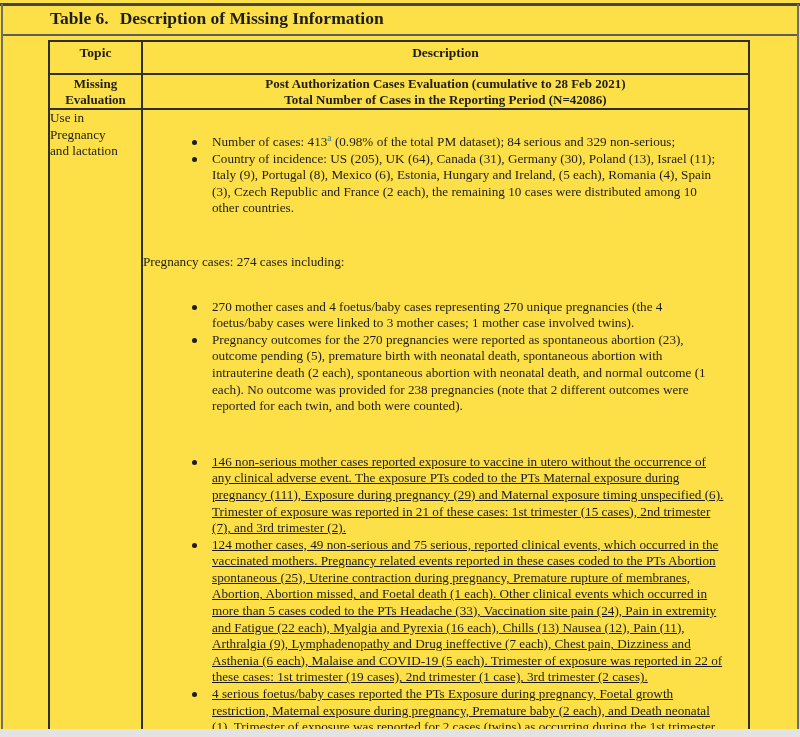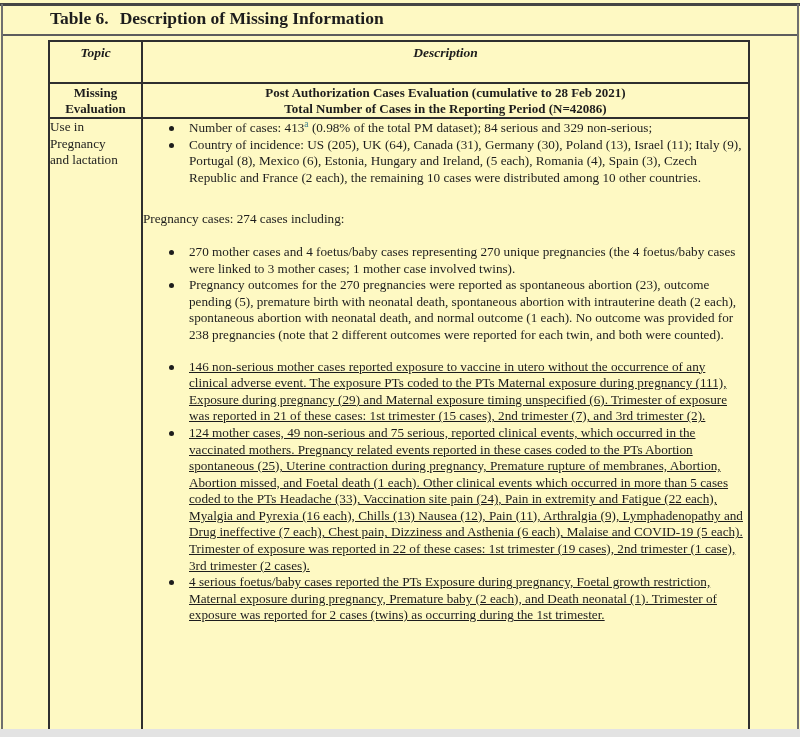--- a/index.html
+++ b/index.html
@@ -5,21 +5,21 @@
   html,body { margin:0; padding:0; }
   body {
     width:800px; height:737px;
     background:#ffffff;
     font-family:"Liberation Serif","DejaVu Serif",serif;
     color:#1d1d1d;
     -webkit-font-smoothing:antialiased;
   }
   .screen {
     position:relative; width:800px; height:737px;
-    background:#fef9c3; overflow:hidden;
+    background:#fde047; overflow:hidden;
   }
   
   .frame-top   { position:absolute; left:0; top:3px; width:800px; height:3px; background:#454545; }
   .frame-left  { position:absolute; left:1px; top:4px; bottom:0; width:2px; background:#6f6f6f; }
   .frame-right { position:absolute; left:797px; top:4px; bottom:0; width:2px; background:#6f6f6f; }
   .title-rule  { position:absolute; left:3px; top:34px; width:794px; height:2px; background:#5d5d5d; }
   .bottom-strip{ position:absolute; left:0; top:729px; width:800px; height:8px; background:#e3e3e3; z-index:6; }
 
   
   .doc-title {
@@ -32,34 +32,34 @@
   table.main {
     position:absolute; left:48px; top:40px;
     width:702px; height:697px;
     border-collapse:collapse; table-layout:fixed;
     font-size:13.2px; line-height:16.6px;
   }
   table.main th, table.main td {
     border:2px solid #2f2f2f;
     vertical-align:top; padding:0;
   }
-  tr.header-row { height:42px;font-style:italic; }
+  tr.header-row { height:33px; }
   tr.header-row th {
     font-size:13.5px; font-weight:bold; text-align:center; padding-top:3px;
   }
   th.desc-header { padding-right:92px; }
 
   tr.missing-row { height:34px; }
   tr.missing-row td { font-weight:bold; text-align:center; padding-top:1px; line-height:16px; font-size:13px; }
   td.missing-desc { padding-right:92px; }
 
   td.topic-cell { padding:6px 2px 0 8px;margin-left:27px; }
   td.desc-cell  { padding:27px 8px 0 6px; }
 
-  ul.blist { list-style:none; margin:1px; padding:0; }
+  ul.blist { list-style:none; margin:12px; padding:12px; }
   ul.blist li { position:relative; padding-left:45px; }
   ul.blist .dot {
     position:absolute; left:25px; top:6px;
     width:5px; height:5px; border-radius:50%; background:#1d1d1d;
   }
   .subheading { margin-top:25px; }
   ul.blist.group2 { margin-top:16px; }
   ul.blist.group3 { margin-top:15px;text-decoration:underline; }
 
   sup.fn {

